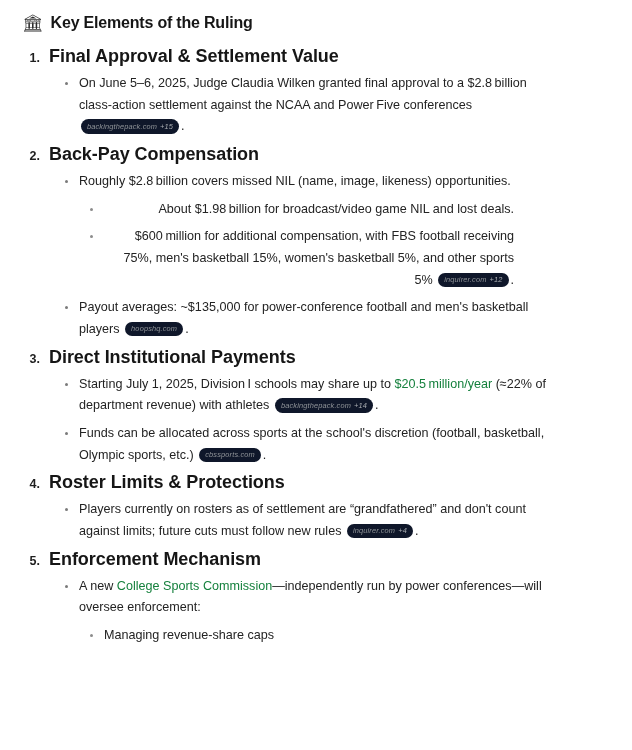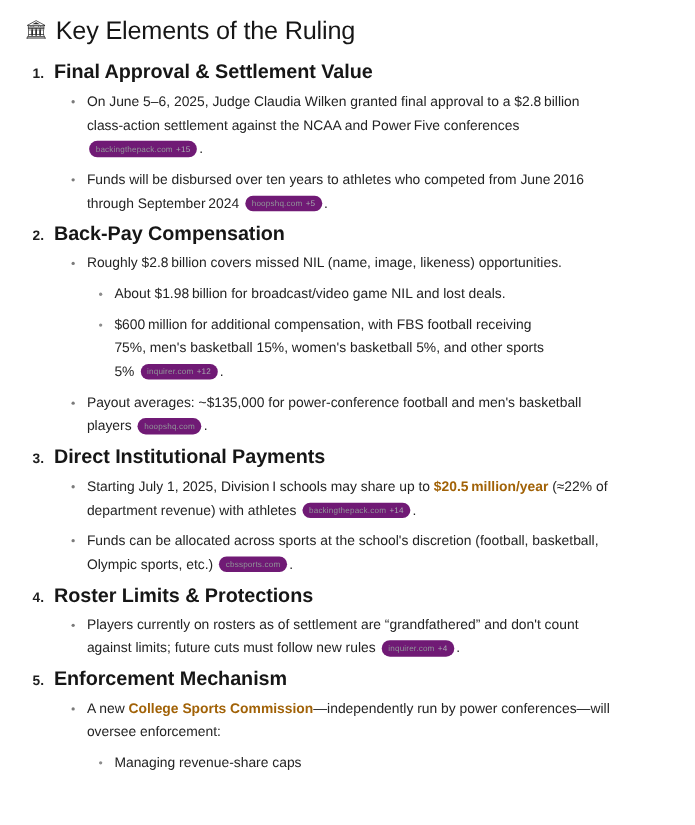--- a/index.html
+++ b/index.html
@@ -23,22 +23,22 @@
     align-items: center;
     gap: 7px;
     margin: 4px 0 14px 6px;
   }
   .doc-header .emoji-icon {
     font-size: 17px;
     line-height: 1;
     filter: grayscale(1) contrast(0.85) brightness(0.95);
   }
   .doc-header .title {
-    font-size: 23px;
-    font-weight: 400;
+    font-size: 16px;
+    font-weight: 700;
     letter-spacing: -0.2px;
     color: #161616;
   }
 
   
   .sections { margin: 0; padding: 0; list-style: none; }
 
   .section { margin: 0 0 2px 0; }
 
   .section-head {
@@ -81,35 +81,36 @@
     left: -14px;
     top: 9px;
   }
 
   .level1 { padding-left: 0; margin-left: 63px; margin-right: 42px; }
   .level2 { padding-left: 0; margin-left: 88px; margin-right: 42px; }
   .level2 > .bullet::before { background: #8c8c8c; }
 
   .bullet.wide { margin-right: 20px; }
 
-  strong { font-weight: 700; color: #a16207; }
+  strong { font-weight: 400; color: #15803d; }
 
   
   .chip {
     display: inline-block;
-    background: #701a75;
+    background: #0f172a;
     color: #909498;
     border-radius: 9px;
     font-size: 7.4px;
     line-height: 1;
     padding: 3.5px 6px 3.5px 6px;
     vertical-align: 1.5px;
     margin: 0 2px;
     white-space: nowrap;
     letter-spacing: 0.15px;
+    font-style: italic;
   }
   .chip .plus { margin-left: 3px; color: #a9adb1; }
   .period { color: #232323; }
 </style>
 </head>
 <body>
 
 <div class="doc">
 
   <div class="doc-header">
@@ -118,30 +119,29 @@
   </div>
 
   <ol class="sections" id="sections-root">
       <li class="section">
         <div class="section-head">
           <span class="section-num">1.</span>
           <span class="section-title">Final Approval &amp; Settlement Value</span>
         </div>
         <ul class="bullets level1">
           <li class="bullet wide"><span>On June 5–6, 2025, Judge Claudia Wilken granted final approval to a $2.8 billion class-action settlement against the NCAA and Power Five conferences</span> <span class="chip"><span>backingthepack.com</span><span class="plus">+15</span></span><span class="period">.</span></li>
-          <li class="bullet wide"><span>Funds will be disbursed over ten years to athletes who competed from June 2016 through September 2024</span> <span class="chip"><span>hoopshq.com</span><span class="plus">+5</span></span><span class="period">.</span></li>
         </ul>
       </li>
       <li class="section">
         <div class="section-head">
           <span class="section-num">2.</span>
           <span class="section-title">Back-Pay Compensation</span>
         </div>
         <ul class="bullets level1">
-          <li class="bullet wide"><span>Roughly $2.8 billion covers missed NIL (name, image, likeness) opportunities.</span><ul class="bullets level2" style="margin-left: 25px; margin-top: 6px;">
+          <li class="bullet wide"><span>Roughly $2.8 billion covers missed NIL (name, image, likeness) opportunities.</span><ul class="bullets level2" style="margin-left: 25px; margin-top: 6px; text-align: right;">
               <li class="bullet"><span>About $1.98 billion for broadcast/video game NIL and lost deals.</span></li>
               <li class="bullet"><span>$600 million for additional compensation, with FBS football receiving 75%, men's basketball 15%, women's basketball 5%, and other sports 5%</span> <span class="chip"><span>inquirer.com</span><span class="plus">+12</span></span><span class="period">.</span></li>
             </ul></li>
           <li class="bullet wide"><span>Payout averages: ~$135,000 for power-conference football and men's basketball players</span> <span class="chip"><span>hoopshq.com</span></span><span class="period">.</span></li>
         </ul>
       </li>
       <li class="section">
         <div class="section-head">
           <span class="section-num">3.</span>
           <span class="section-title">Direct Institutional Payments</span>

